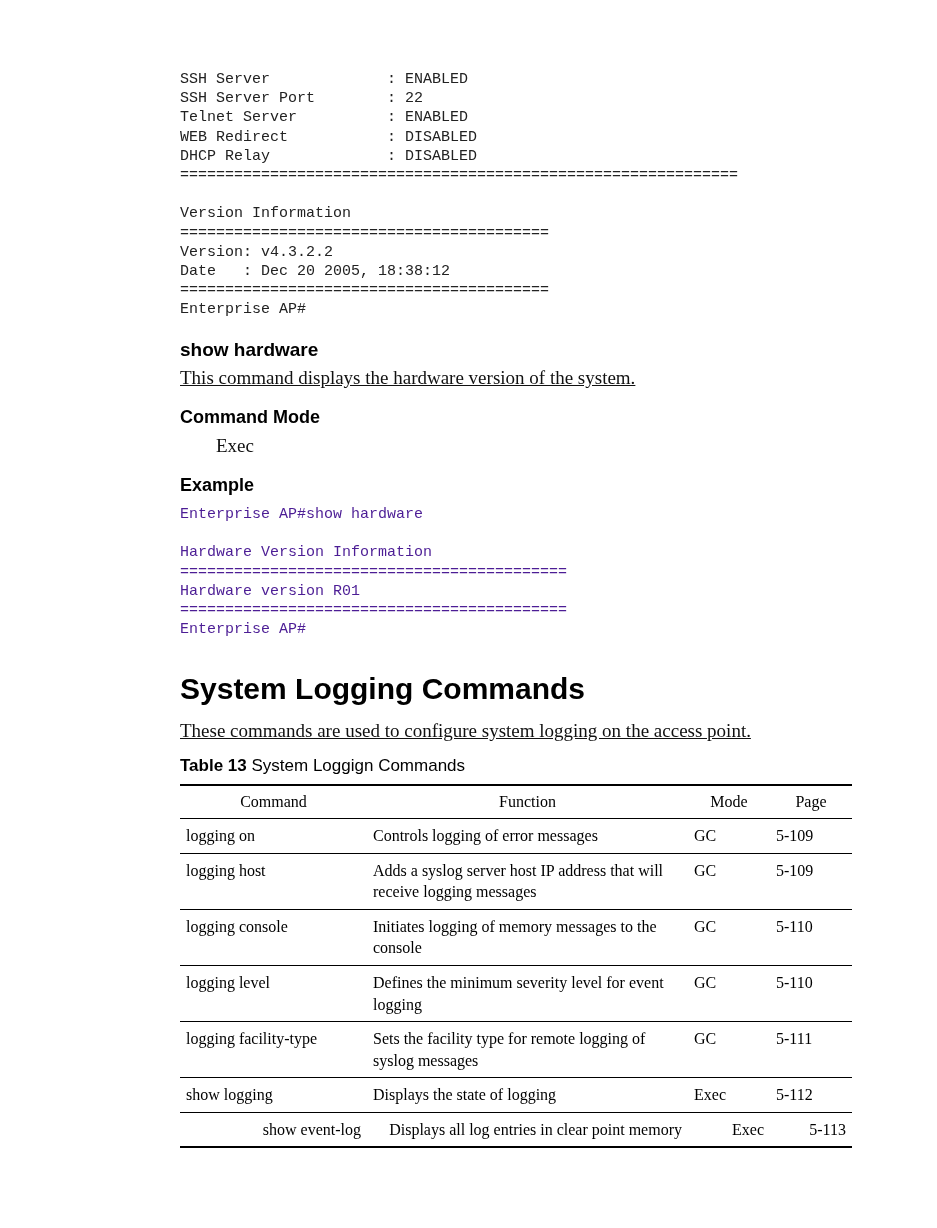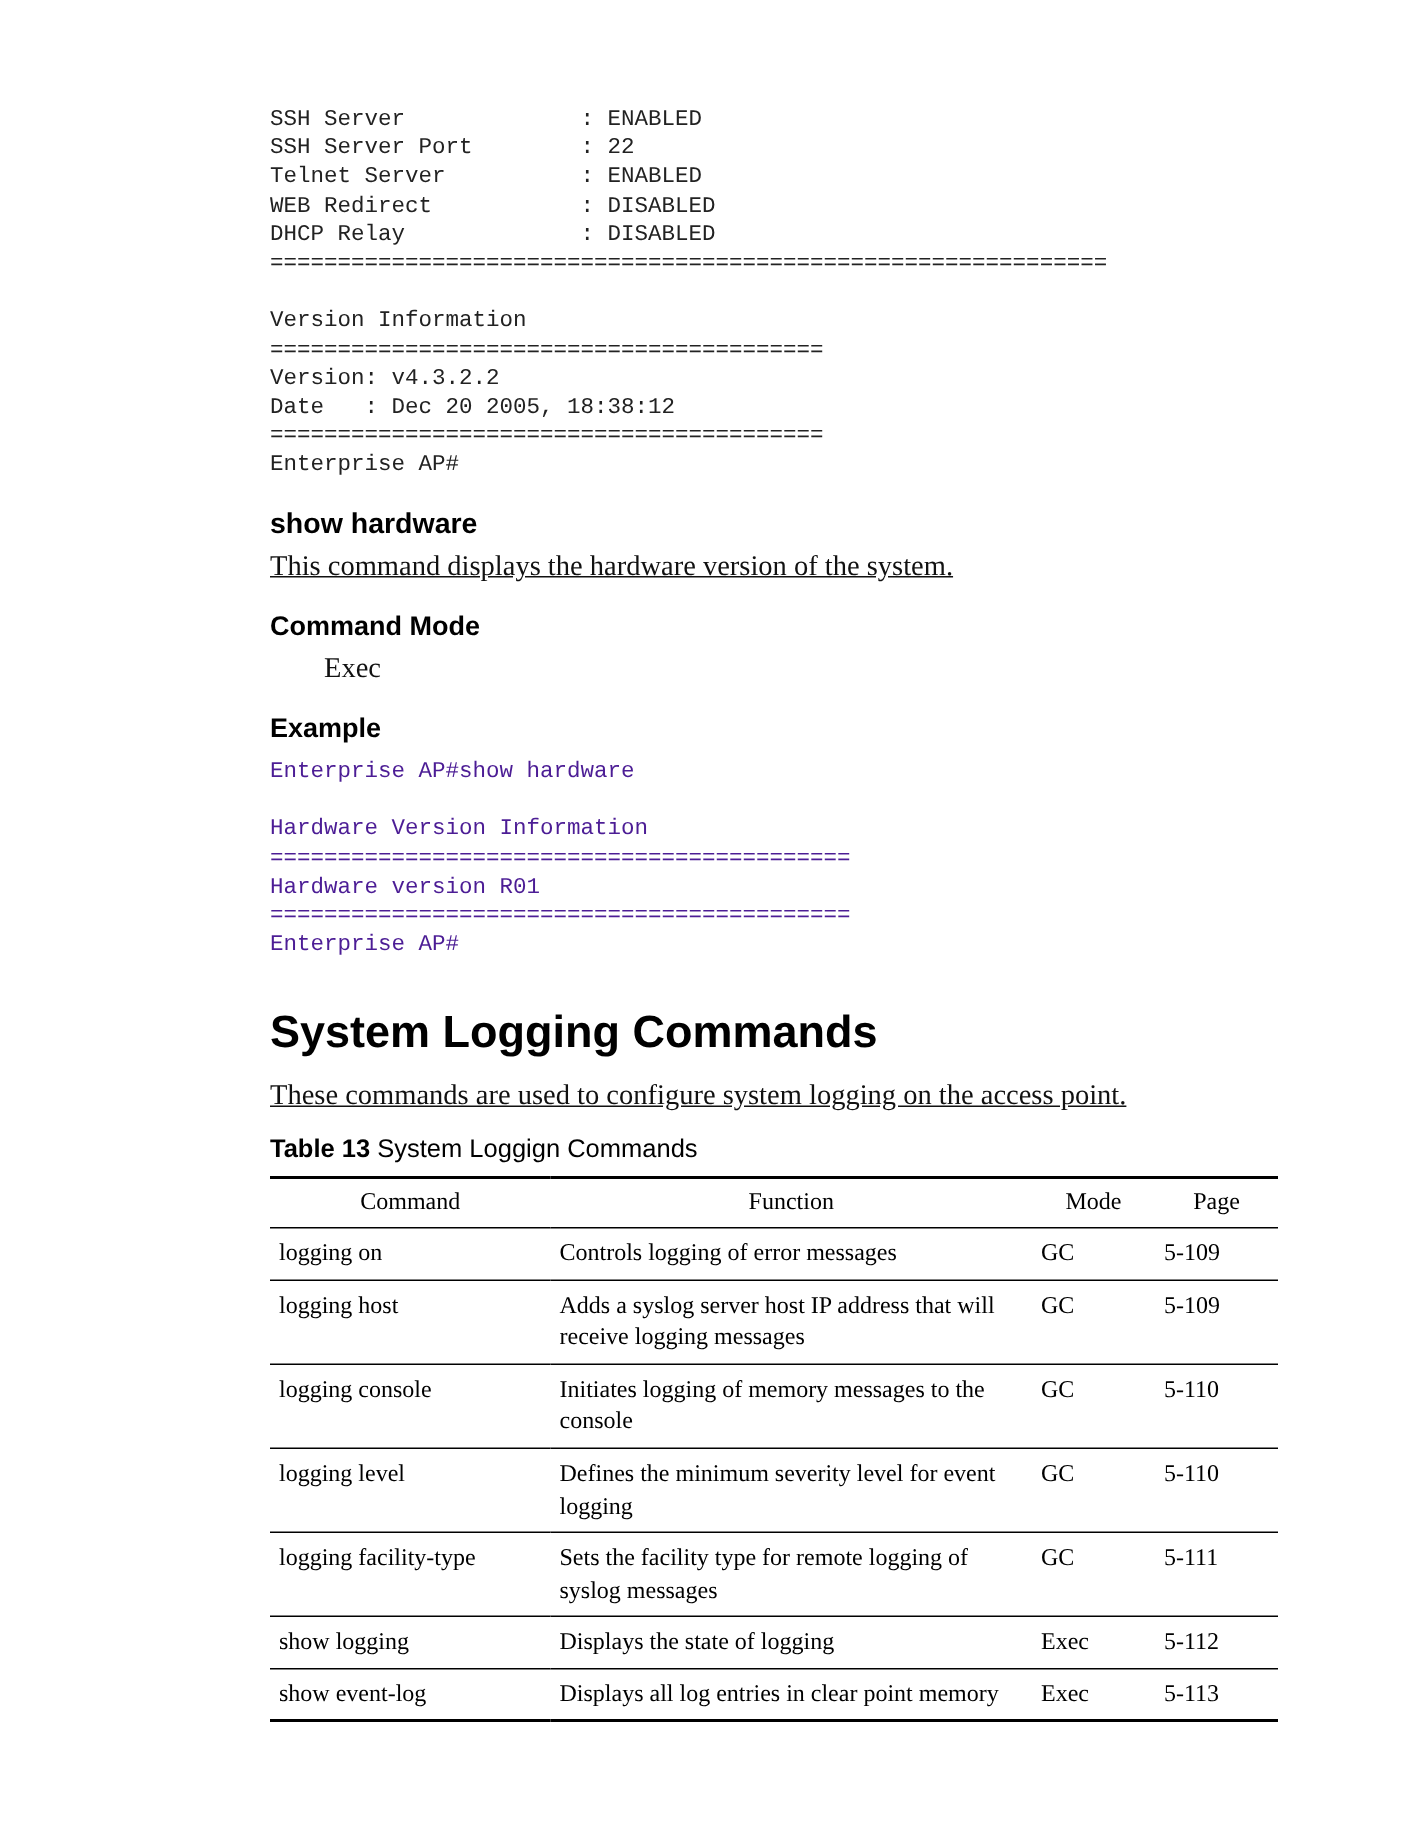--- a/index.html
+++ b/index.html
@@ -103,21 +103,21 @@
   }
   table.cmds td {
     border-bottom: 1px solid #000;
     padding: 6px 6px;
     vertical-align: top;
   }
   table.cmds th.col-cmd, table.cmds td.col-cmd { width: 175px; }
   table.cmds th.col-func, table.cmds td.col-func { }
   table.cmds th.col-mode, table.cmds td.col-mode { width: 70px; }
   table.cmds th.col-page, table.cmds td.col-page { width: 70px; }
-  table.cmds tr:last-child td { border-bottom: 2px solid #000; }
+  table.cmds tr:last-child td { border-bottom: 2px solid #000; text-align: right; }
 </style>
 </head>
 <body>
 
 <div class="page">
 
 
   <pre class="codeblock">SSH Server             : ENABLED
 SSH Server Port        : 22
 Telnet Server          : ENABLED

